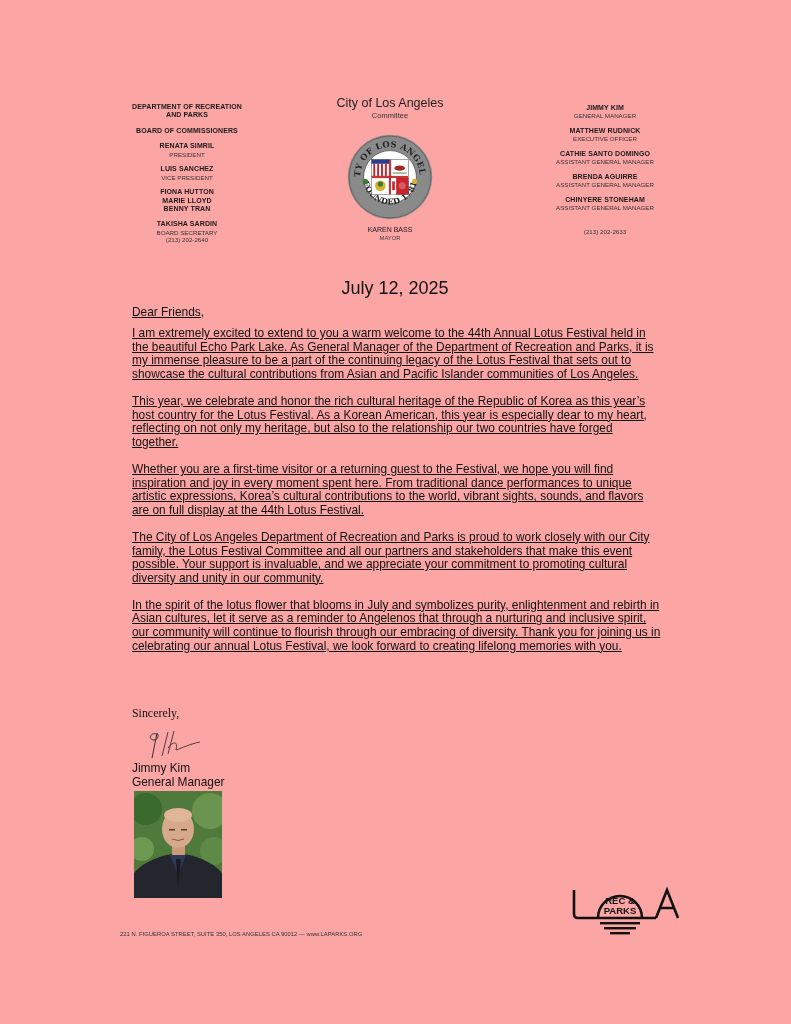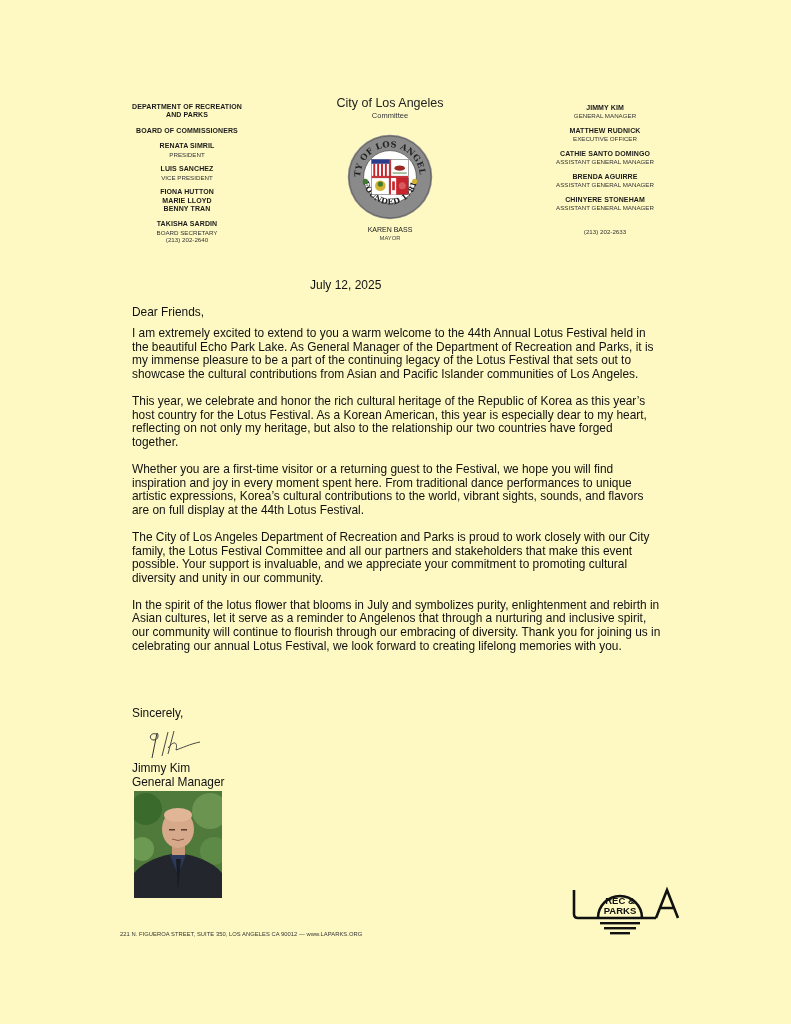--- a/index.html
+++ b/index.html
@@ -1,40 +1,40 @@
 <!DOCTYPE html>
 <html><head>
   <meta charset="utf-8">
   <style>
     html, body { margin: 0; padding: 0; background: #ffffff; }
     body { width: 791px; height: 1024px; position: relative; overflow: hidden; color: #111; }
-    .page { position: absolute; left: 0; top: 0; width: 791px; height: 1024px; background: #fef9c3; }
+    .page { position: absolute; left: 0; top: 0; width: 791px; height: 1024px; background: #fca5a5; }
 
     .lh { position: absolute; font-family: "Liberation Sans", sans-serif; text-align: center; color: #1a1a1a; }
     .lh .nm { font-weight: bold; font-size: 7px; letter-spacing: 0.1px; line-height: 8.4px; display: block; }
     .lh .tt { font-size: 6.2px; line-height: 7.6px; display: block; color: #333; }
     .lh .grp { margin-bottom: 7px; }
 
     #left-col { left: 112px; top: 103px; width: 150px; }
     #right-col { left: 530px; top: 104px; width: 150px; }
 
     #center-col { left: 310px; top: 96px; width: 160px; }
     #center-col .city { font-size: 12.5px; line-height: 15px; color: #222; }
     #center-col .state { font-size: 7.5px; line-height: 10px; color: #333; }
     #seal { display: block; margin: 12px auto 0 auto; width: 88px; height: 88px; }
     #center-col .mayor { font-size: 7px; line-height: 9px; margin-top: 4px; display: block; }
     #center-col .mayor-title { font-size: 5.8px; line-height: 8px; display: block; color: #444; }
 
-    .body-text { position: absolute; left: 132px; width: 530px; font-family: "Liberation Sans", sans-serif; font-size: 11.9px; line-height: 13.6px; color: #111; }
+    .body-text { position: absolute; left: 132px; width: 530px; font-family: "Liberation Sans", sans-serif; font-size: 11.9px; line-height: 13.6px; color: #111; text-decoration: underline; }
     .body-text p { margin: 0 0 13.6px 0; }
-    #date { position: absolute; left: 310px; width: 170px; top: 278px; font-family: "Liberation Sans", sans-serif; font-size: 12px; color: #111; }
+    #date { position: absolute; left: 310px; width: 170px; top: 278px; text-align: center; font-family: "Liberation Sans", sans-serif; font-size: 18px; color: #111; }
     #salutation { top: 306px; }
     #paragraphs { top: 327px; }
 
-    #closing { position: absolute; left: 132px; top: 706px; font-family: Liberation Sans, sans-serif; font-size: 11.9px; color: #111; }
+    #closing { position: absolute; left: 132px; top: 706px; font-family: Liberation Serif, serif; font-size: 11.9px; color: #111; }
     #signature { position: absolute; left: 146px; top: 726px; width: 60px; height: 36px; }
     #signer { position: absolute; left: 132px; top: 761px; font-family: "Liberation Sans", sans-serif; font-size: 11.9px; line-height: 14px; color: #111; }
 
     #photo { position: absolute; left: 134px; top: 791px; width: 88px; height: 107px; overflow: hidden; }
 
     #footer-address { position: absolute; left: 120px; top: 931px; font-family: "Liberation Sans", sans-serif; font-size: 5.8px; color: #333; letter-spacing: 0.05px; }
     #laparks-logo { position: absolute; left: 570px; top: 884px; width: 112px; height: 54px; }
   </style>
 </head>
 <body>

